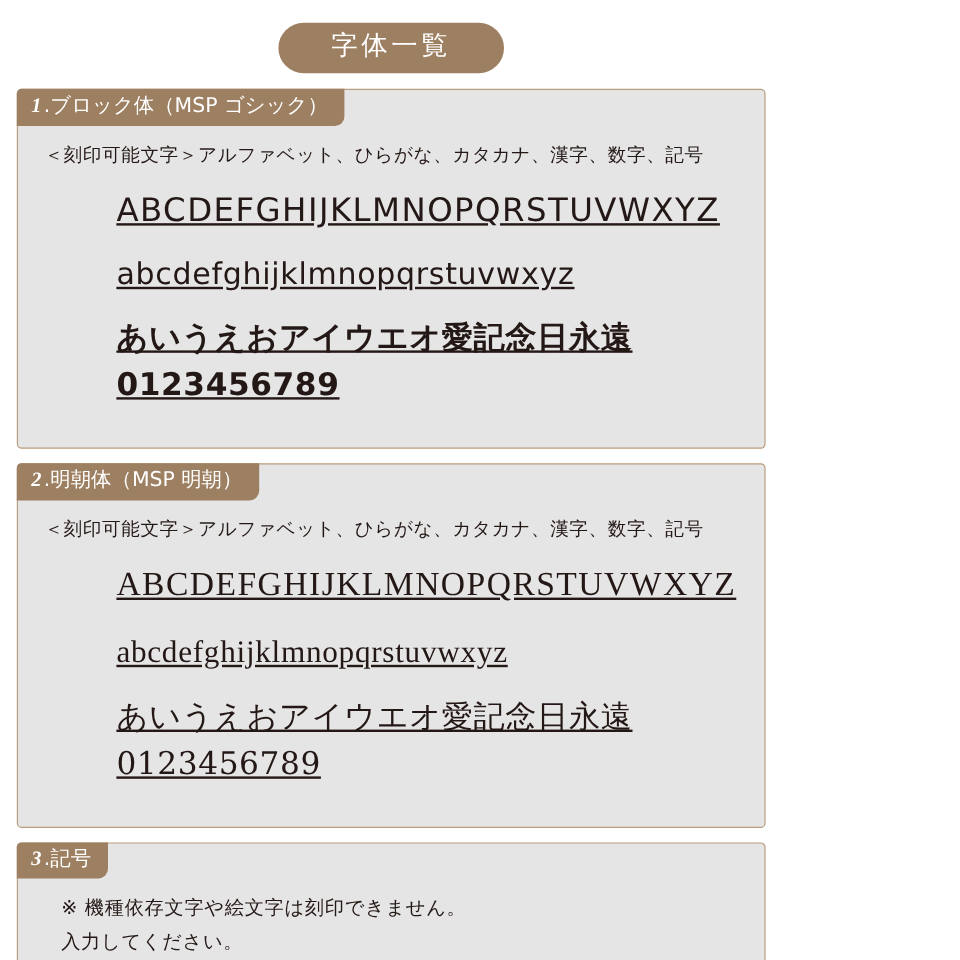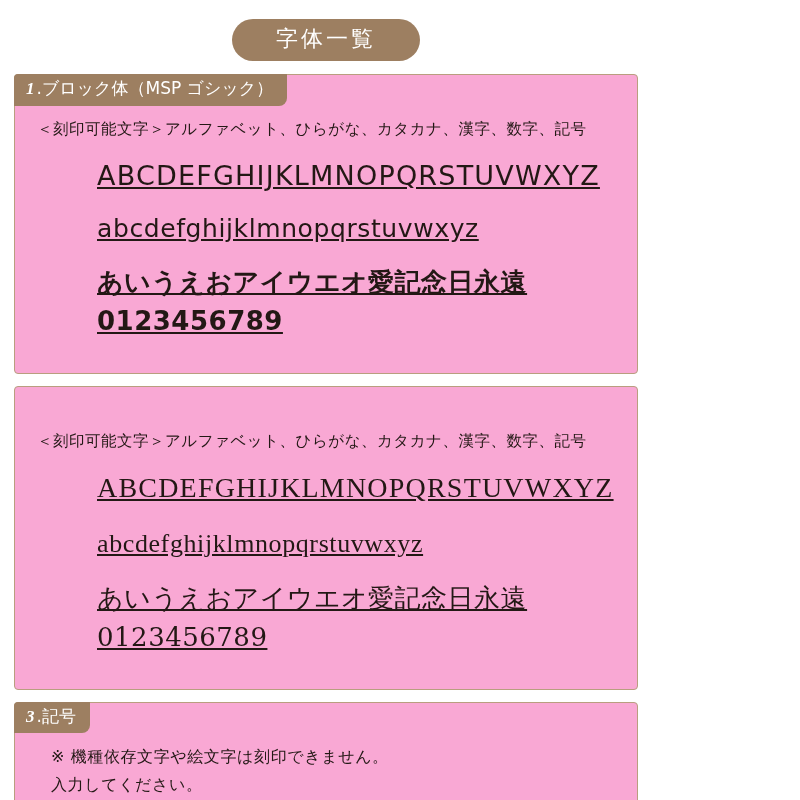--- a/index.html
+++ b/index.html
@@ -41,21 +41,21 @@
     font-weight: normal;
   }
 
   
   .section {
     position: relative;
     margin: 0 14px 12px 14px;
     border: 1px solid #b99e7f;
     border-radius: 4px;
     box-sizing: border-box;
-    background: #f9a8d4;
+    background: #e5e5e5;
   }
   .sec-head {
     position: absolute;
     top: -1px;
     left: -1px;
     background: #9d7f61;
     color: #ffffff;
     padding: 5px 14px 7px 12px;
     border-radius: 4px 0 8px 0;
     font-size: 17px;
@@ -167,20 +167,23 @@
       <div class="allowed">＜刻印可能文字＞アルファベット、ひらがな、カタカナ、漢字、数字、記号</div>
       <div class="samples gothic">
         <div class="upper">ABCDEFGHIJKLMNOPQRSTUVWXYZ</div>
         <div class="lower">abcdefghijklmnopqrstuvwxyz</div>
         <div class="jp">あいうえおアイウエオ愛記念日永遠 0123456789</div>
       </div>
     </div>
   </div>
 
   <div class="section sec2">
+    <div class="sec-head">
+      <span class="num">2</span><span class="dot">.</span><span>明朝体（MSP 明朝）</span>
+    </div>
     <div class="sec-body">
       <div class="allowed">＜刻印可能文字＞アルファベット、ひらがな、カタカナ、漢字、数字、記号</div>
       <div class="samples mincho">
         <div class="upper">ABCDEFGHIJKLMNOPQRSTUVWXYZ</div>
         <div class="lower">abcdefghijklmnopqrstuvwxyz</div>
         <div class="jp">あいうえおアイウエオ愛記念日永遠 0123456789</div>
       </div>
     </div>
   </div>
 

